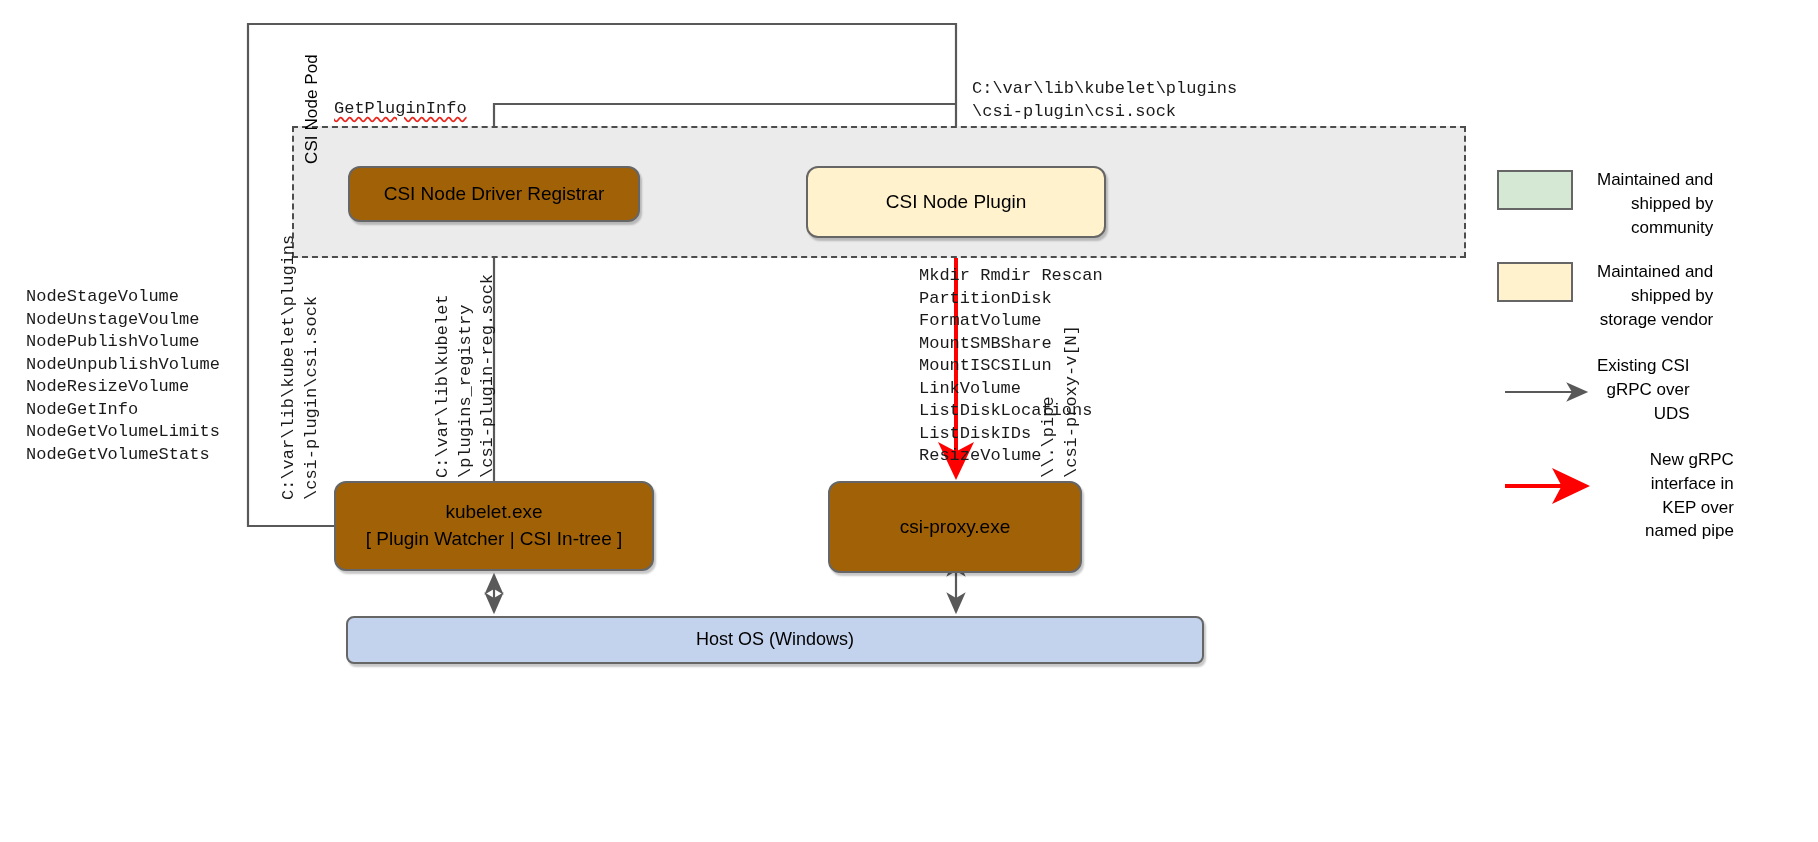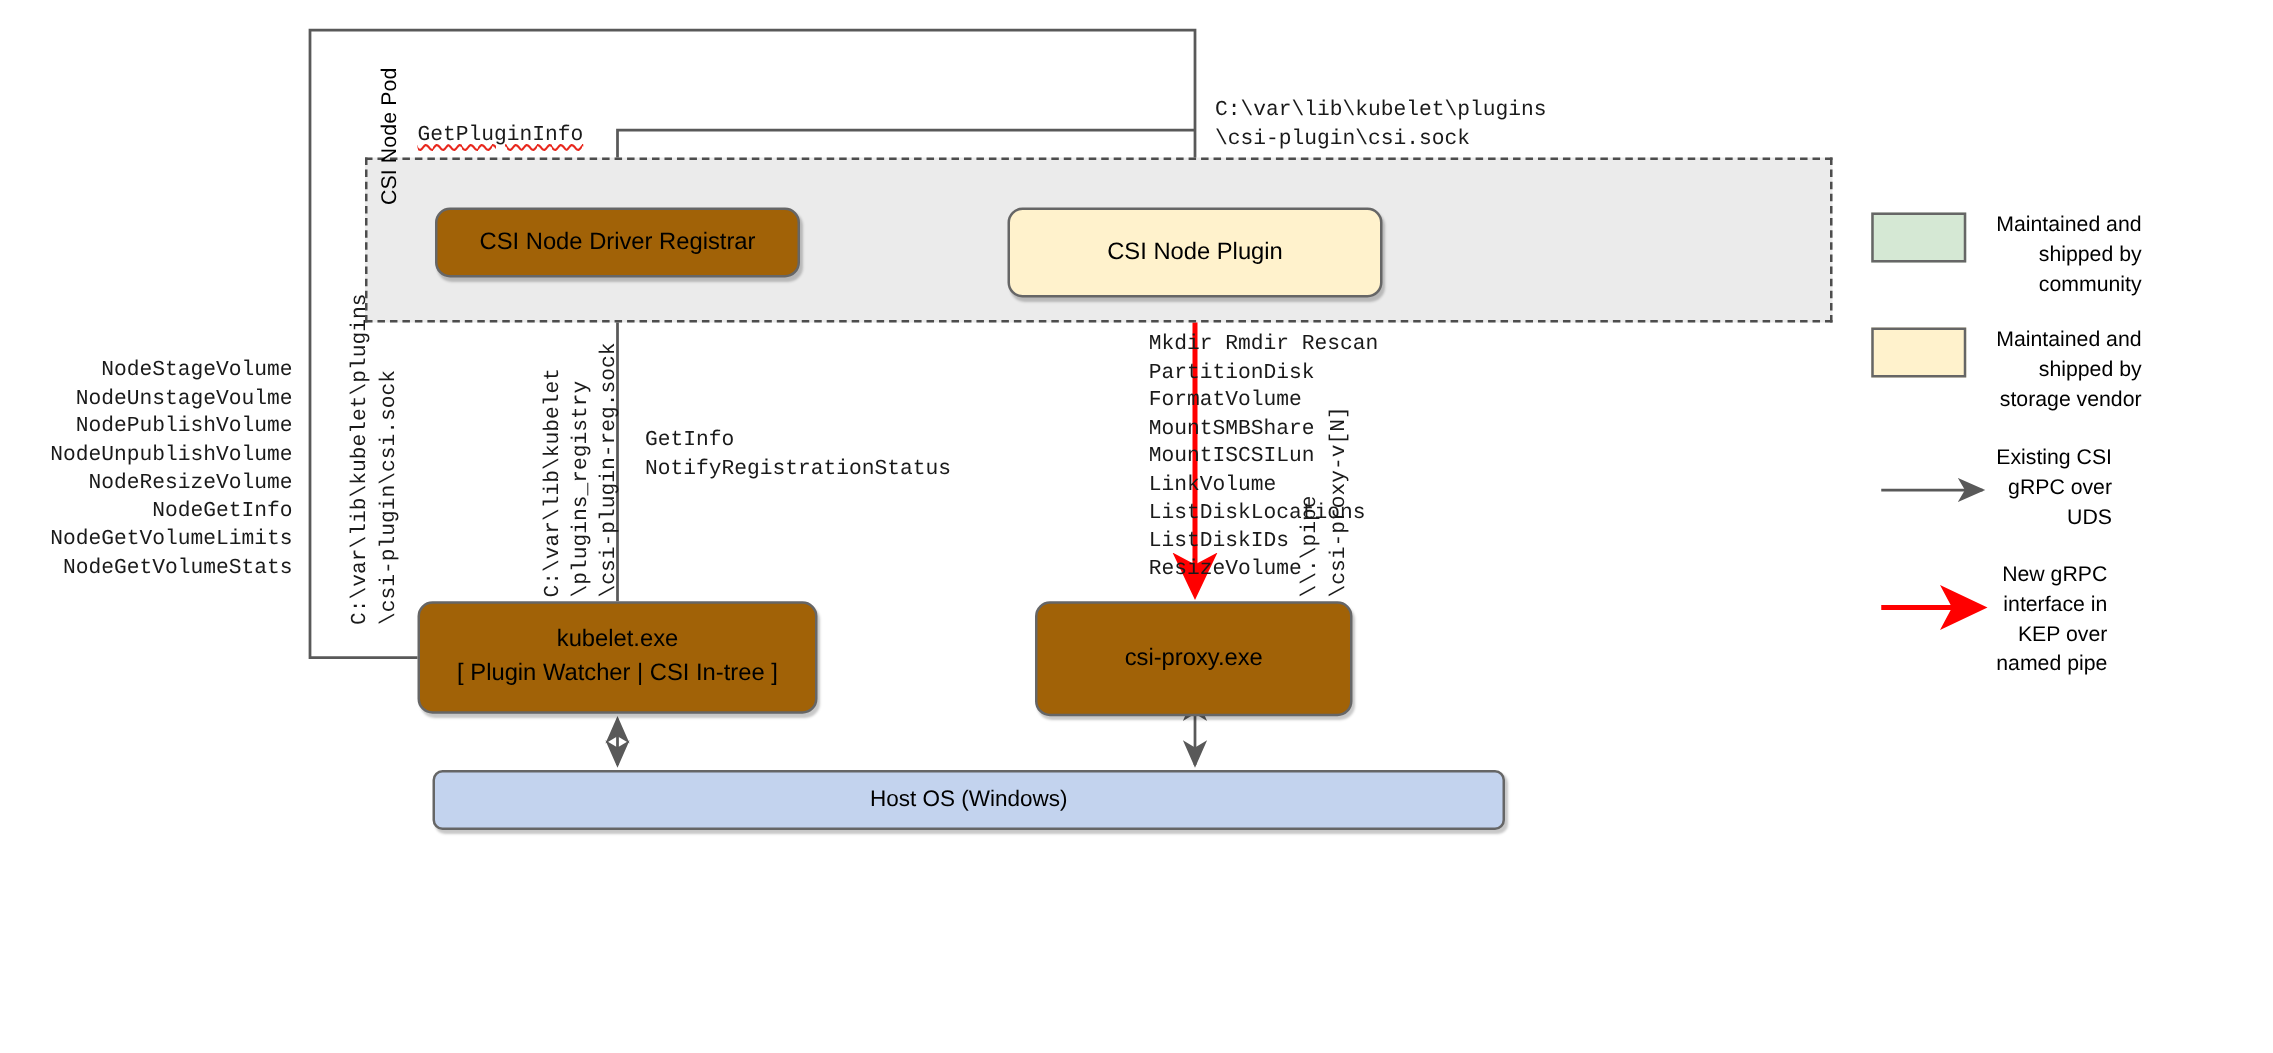--- a/index.html
+++ b/index.html
@@ -87,21 +87,21 @@
   }
   #getplugininfo {
     left: 334px;
     top: 98px;
     text-decoration: underline;
     text-decoration-style: wavy;
     text-decoration-color: #e8281e;
     text-underline-offset: 3px;
   }
   #csisock-top      { left: 972px; top: 78px; }
-  #node-rpc-list    { left: 26px;  top: 286px; text-align: right; width: 208px; }
+  #node-rpc-list    { left: 26px;  top: 286px; width: 208px; }
   #getinfo-list     { left: 516px; top: 342px; }
   #proxy-api-list   { left: 919px; top: 265px; }
 
   #path-left   { left: 278px; top: 500px; }
   #path-mid    { left: 432px; top: 478px; }
   #path-pipe   { left: 1038px; top: 478px; }
   .legend-row {
     position: absolute;
     display: flex;
     align-items: flex-start;
@@ -125,21 +125,21 @@
     font-size: 17px;
     line-height: 1.4;
     color: #000;
     white-space: pre-line;
     padding-top: 2px;
     text-align: right;
   }
   #legend-row-0 { left: 1497px; top: 166px; }
   #legend-row-1 { left: 1497px; top: 258px; }
   #legend-row-2 { left: 1497px; top: 352px; }
-  #legend-row-3 { left: 1497px; top: 446px; }
+  #legend-row-3 { left: 1497px; top: 446px; gap: 48px; }
   .legend-arrow-cell {
     width: 100px;
     padding-top: 22px;
   }
 </style>
 </head>
 <body>
 
 <div id="canvas">
 
@@ -219,22 +219,20 @@
 
   <div class="mono" id="node-rpc-list">NodeStageVolume
 NodeUnstageVoulme
 NodePublishVolume
 NodeUnpublishVolume
 NodeResizeVolume
 NodeGetInfo
 NodeGetVolumeLimits
 NodeGetVolumeStats</div>
 
-  <div class="mono" id="getinfo-list">GetInfo
-NotifyRegistrationStatus</div>
 
   <div class="mono" id="proxy-api-list">Mkdir Rmdir Rescan
 PartitionDisk
 FormatVolume
 MountSMBShare
 MountISCSILun
 LinkVolume
 ListDiskLocations
 ListDiskIDs
 ResizeVolume</div>

